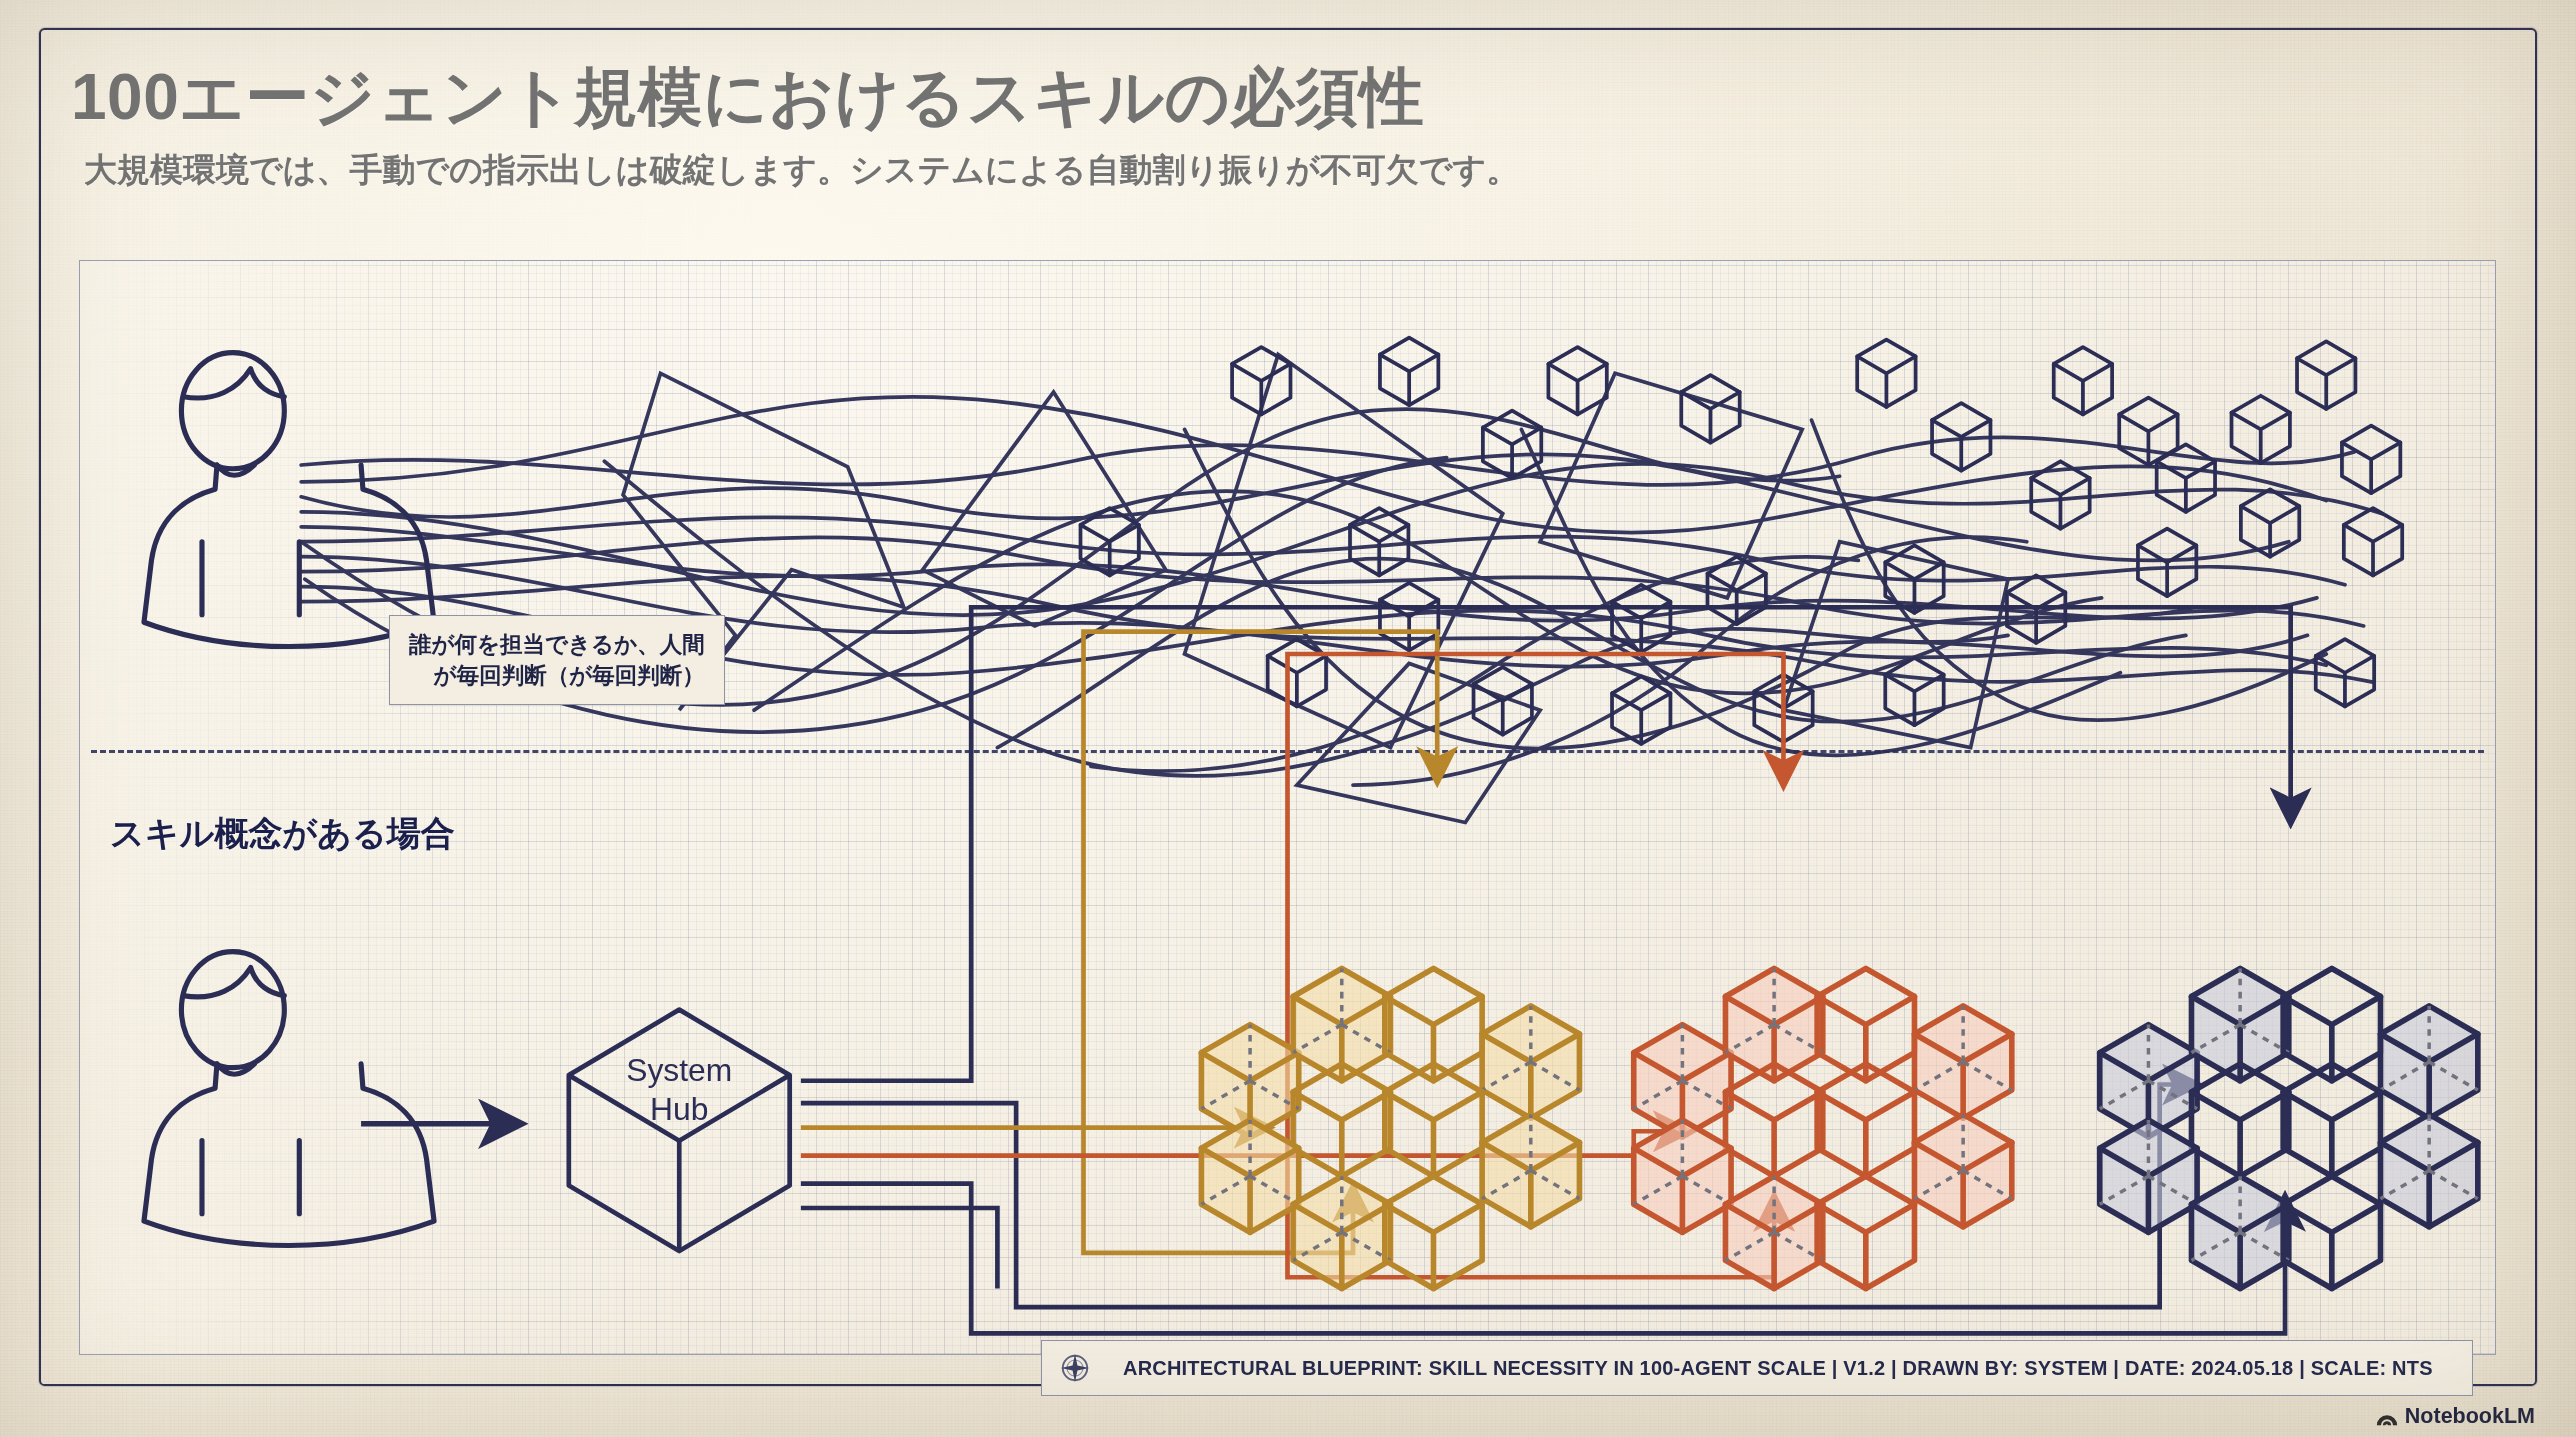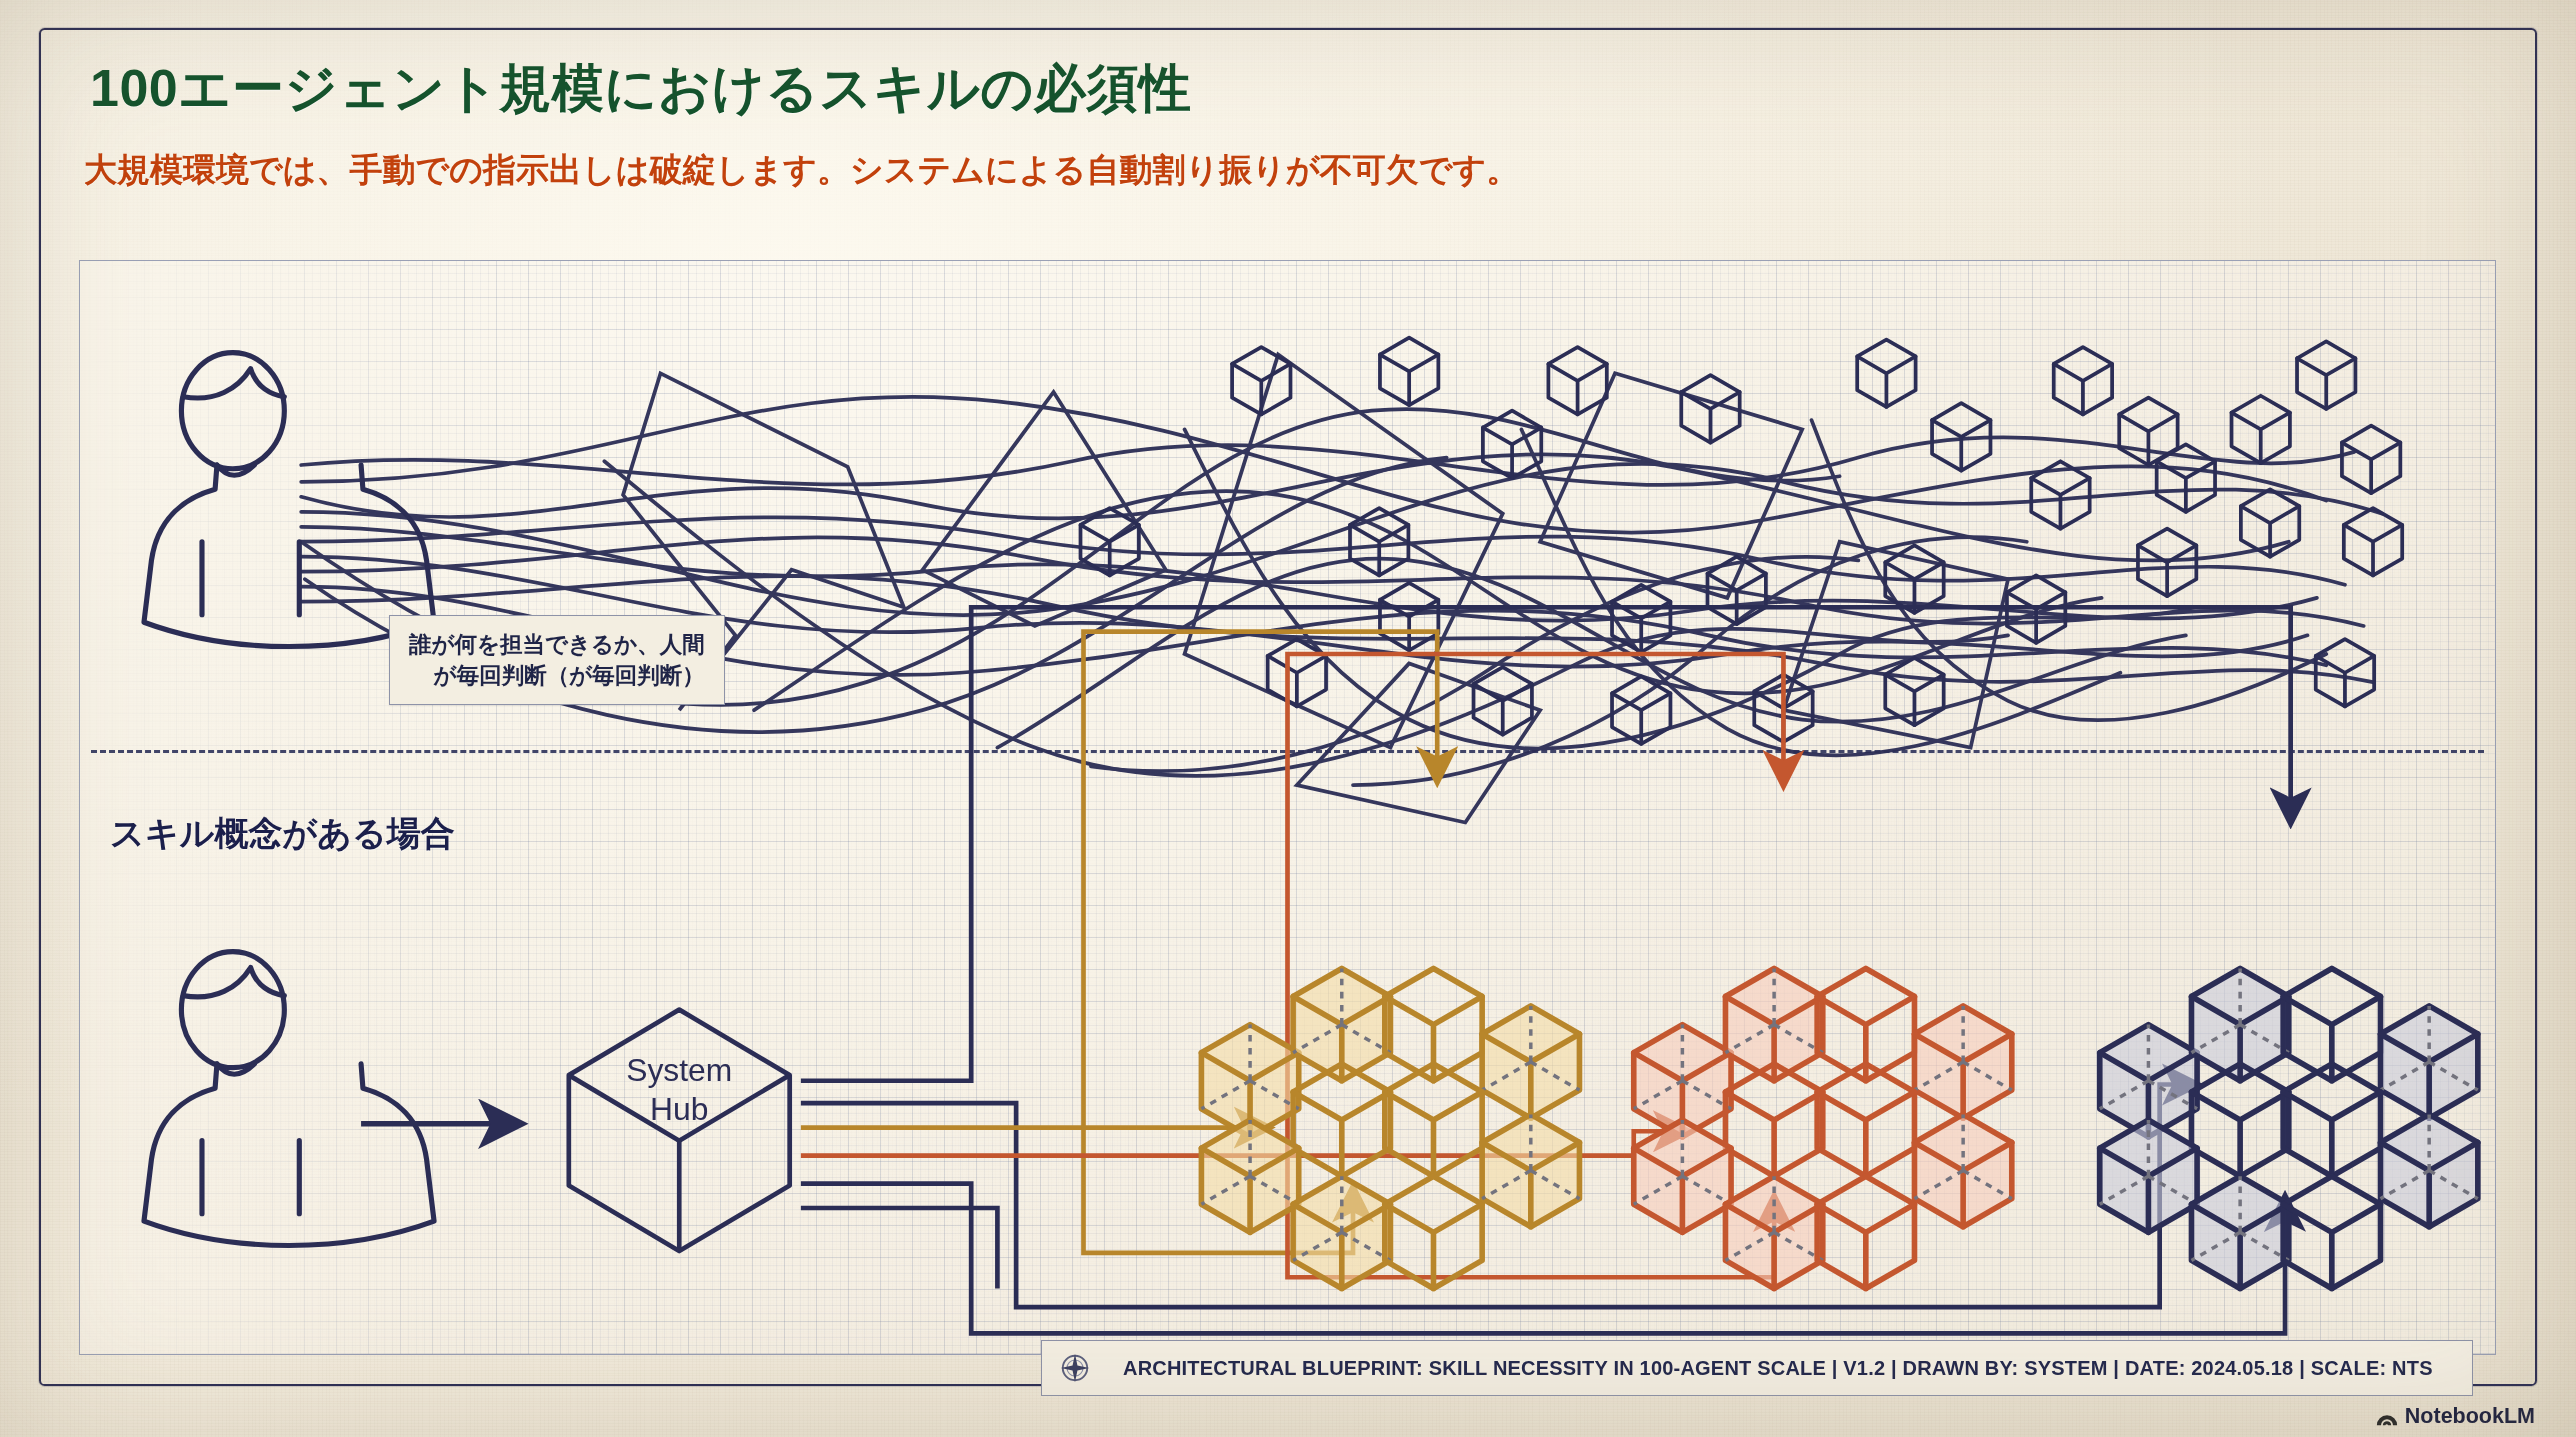--- a/index.html
+++ b/index.html
@@ -21,27 +21,27 @@
   #vignette{position:absolute;inset:0;box-shadow:inset 0 0 150px rgba(120,100,70,.22);pointer-events:none;}
 
   
   #frame{
     position:absolute;left:39px;top:28px;width:2494px;height:1354px;
     border:2.8px solid #2b2d55;border-radius:5.6px;
     box-shadow:0 0 0 0.9px rgba(43,45,85,.18);
   }
 
   #title{
-    position:absolute;left:90px;top:54px;
-    font-size:52px;font-weight:bold;color:#14532d;letter-spacing:0.5px;
+    position:absolute;left:71px;top:54px;
+    font-size:64px;font-weight:bold;color:#737373;letter-spacing:0.5px;
     text-shadow:0 0.9px 0 rgba(255,255,255,.55);
   }
   #subtitle{
     position:absolute;left:84px;top:148px;
-    font-size:33px;font-weight:bold;color:#c2410c;
+    font-size:33px;font-weight:bold;color:#737373;
     text-shadow:0 0.9px 0 rgba(255,255,255,.5);
   }
 
   
   #panel{
     position:absolute;left:79px;top:260px;width:2415px;height:1093px;
     border:1.9px solid #9aa0b5;background:rgba(250,247,238,.48);
   }
   .grid{
     position:absolute;inset:0;

